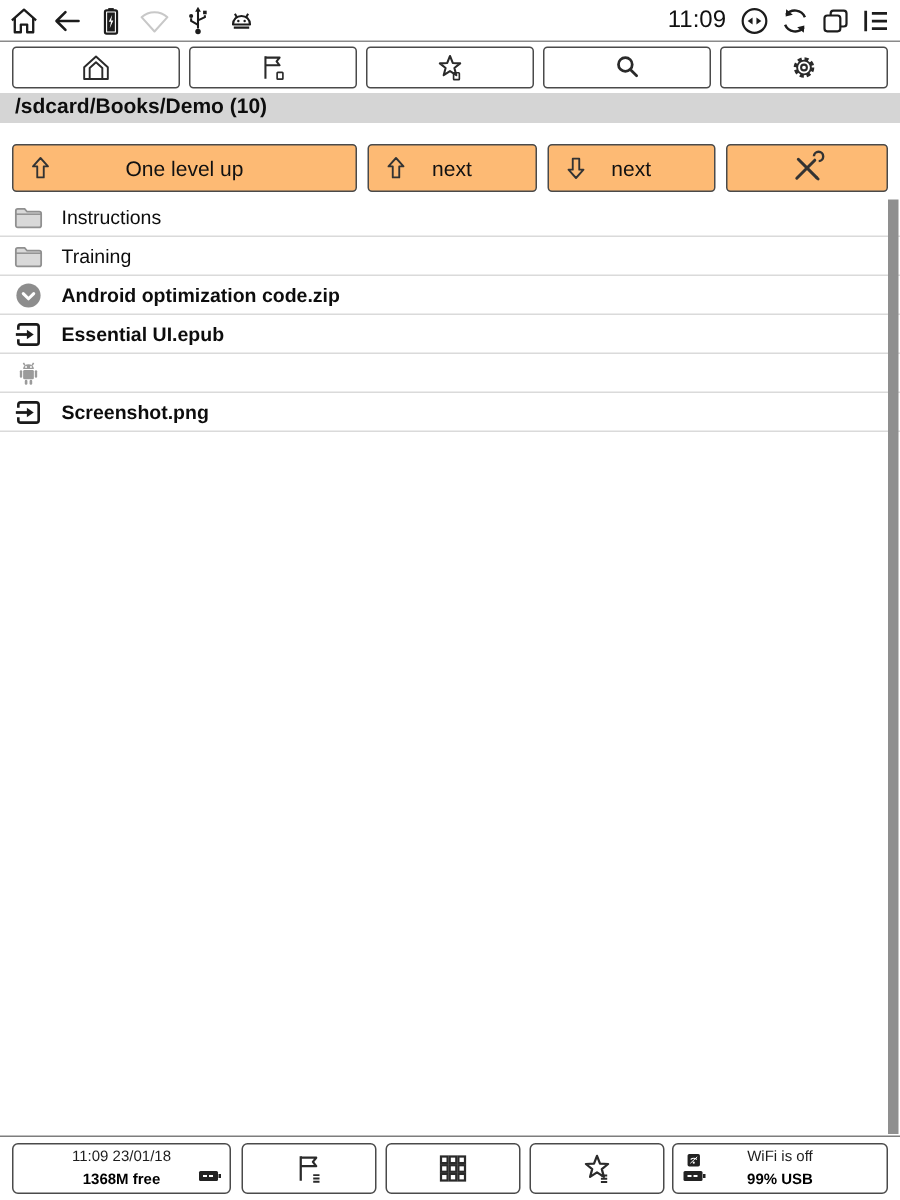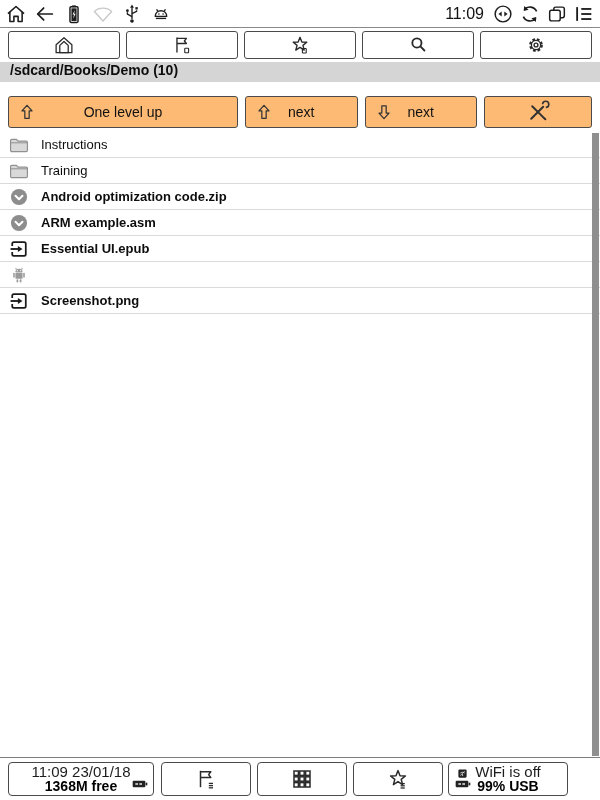--- a/index.html
+++ b/index.html
@@ -64,27 +64,27 @@
   
   .bottombar{
     position:absolute;left:0;right:0;top:757px;height:43px;
     border-top:1px solid #7d7d7d;background:#fff;box-sizing:border-box;
   }
   .bb-btn{
     position:absolute;top:4px;height:34px;border:1px solid #4a4a4a;border-radius:4px;
     background:#fff;box-sizing:border-box;
   }
   .bb-text{padding-top:2px;text-align:center;}
-  .bb-line1{font-size:15px;line-height:14px;color:#1d1d1d;}
-  .bb-line2{font-size:14px;line-height:15px;font-weight:bold;color:#000;}
+  .bb-line1{font-size:10px;line-height:14px;color:#1d1d1d;}
+  .bb-line2{font-size:10px;line-height:15px;font-weight:bold;color:#000;}
   #bb-info{left:8px;width:146px;}
   #bb-flag{left:161px;width:90px;}
   #bb-grid{left:257px;width:90px;}
   #bb-star{left:353px;width:90px;}
-  #bb-status{left:448px;width:120px;}
+  #bb-status{left:448px;width:144px;}
   .bb-mid{display:flex;align-items:center;justify-content:center;color:#2a2a2a;}
   .bb-mid svg.ic{width:24px;height:24px;}
   .glyph{position:absolute;color:#222;}
   .glyph svg{display:block;width:100%;height:100%;}
   #bb-info .g-batt{right:5px;bottom:6px;width:16px;height:10px;}
   #bb-status .g-wifibox{left:8px;top:5px;width:11px;height:11px;}
   #bb-status .g-batt{left:6px;bottom:6px;width:16px;height:10px;}
 </style>
 </head>
 <body>
@@ -425,28 +425,20 @@
   <div class="file-row">
     <span class="file-ic">
         <svg class="ic">
           <use href="#i-circledown"></use>
         </svg>
       </span>
     <span class="file-label bold">Android optimization code.zip</span>
   </div>
 
 
-  <div class="file-row">
-    <span class="file-ic">
-        <svg class="ic">
-          <use href="#i-circledown"></use>
-        </svg>
-      </span>
-    <span class="file-label bold">ARM example.asm</span>
-  </div>
 
 
   <div class="file-row">
     <span class="file-ic">
         <svg class="ic">
           <use href="#i-boxarrow"></use>
         </svg>
       </span>
     <span class="file-label bold">Essential UI.epub</span>
   </div>

